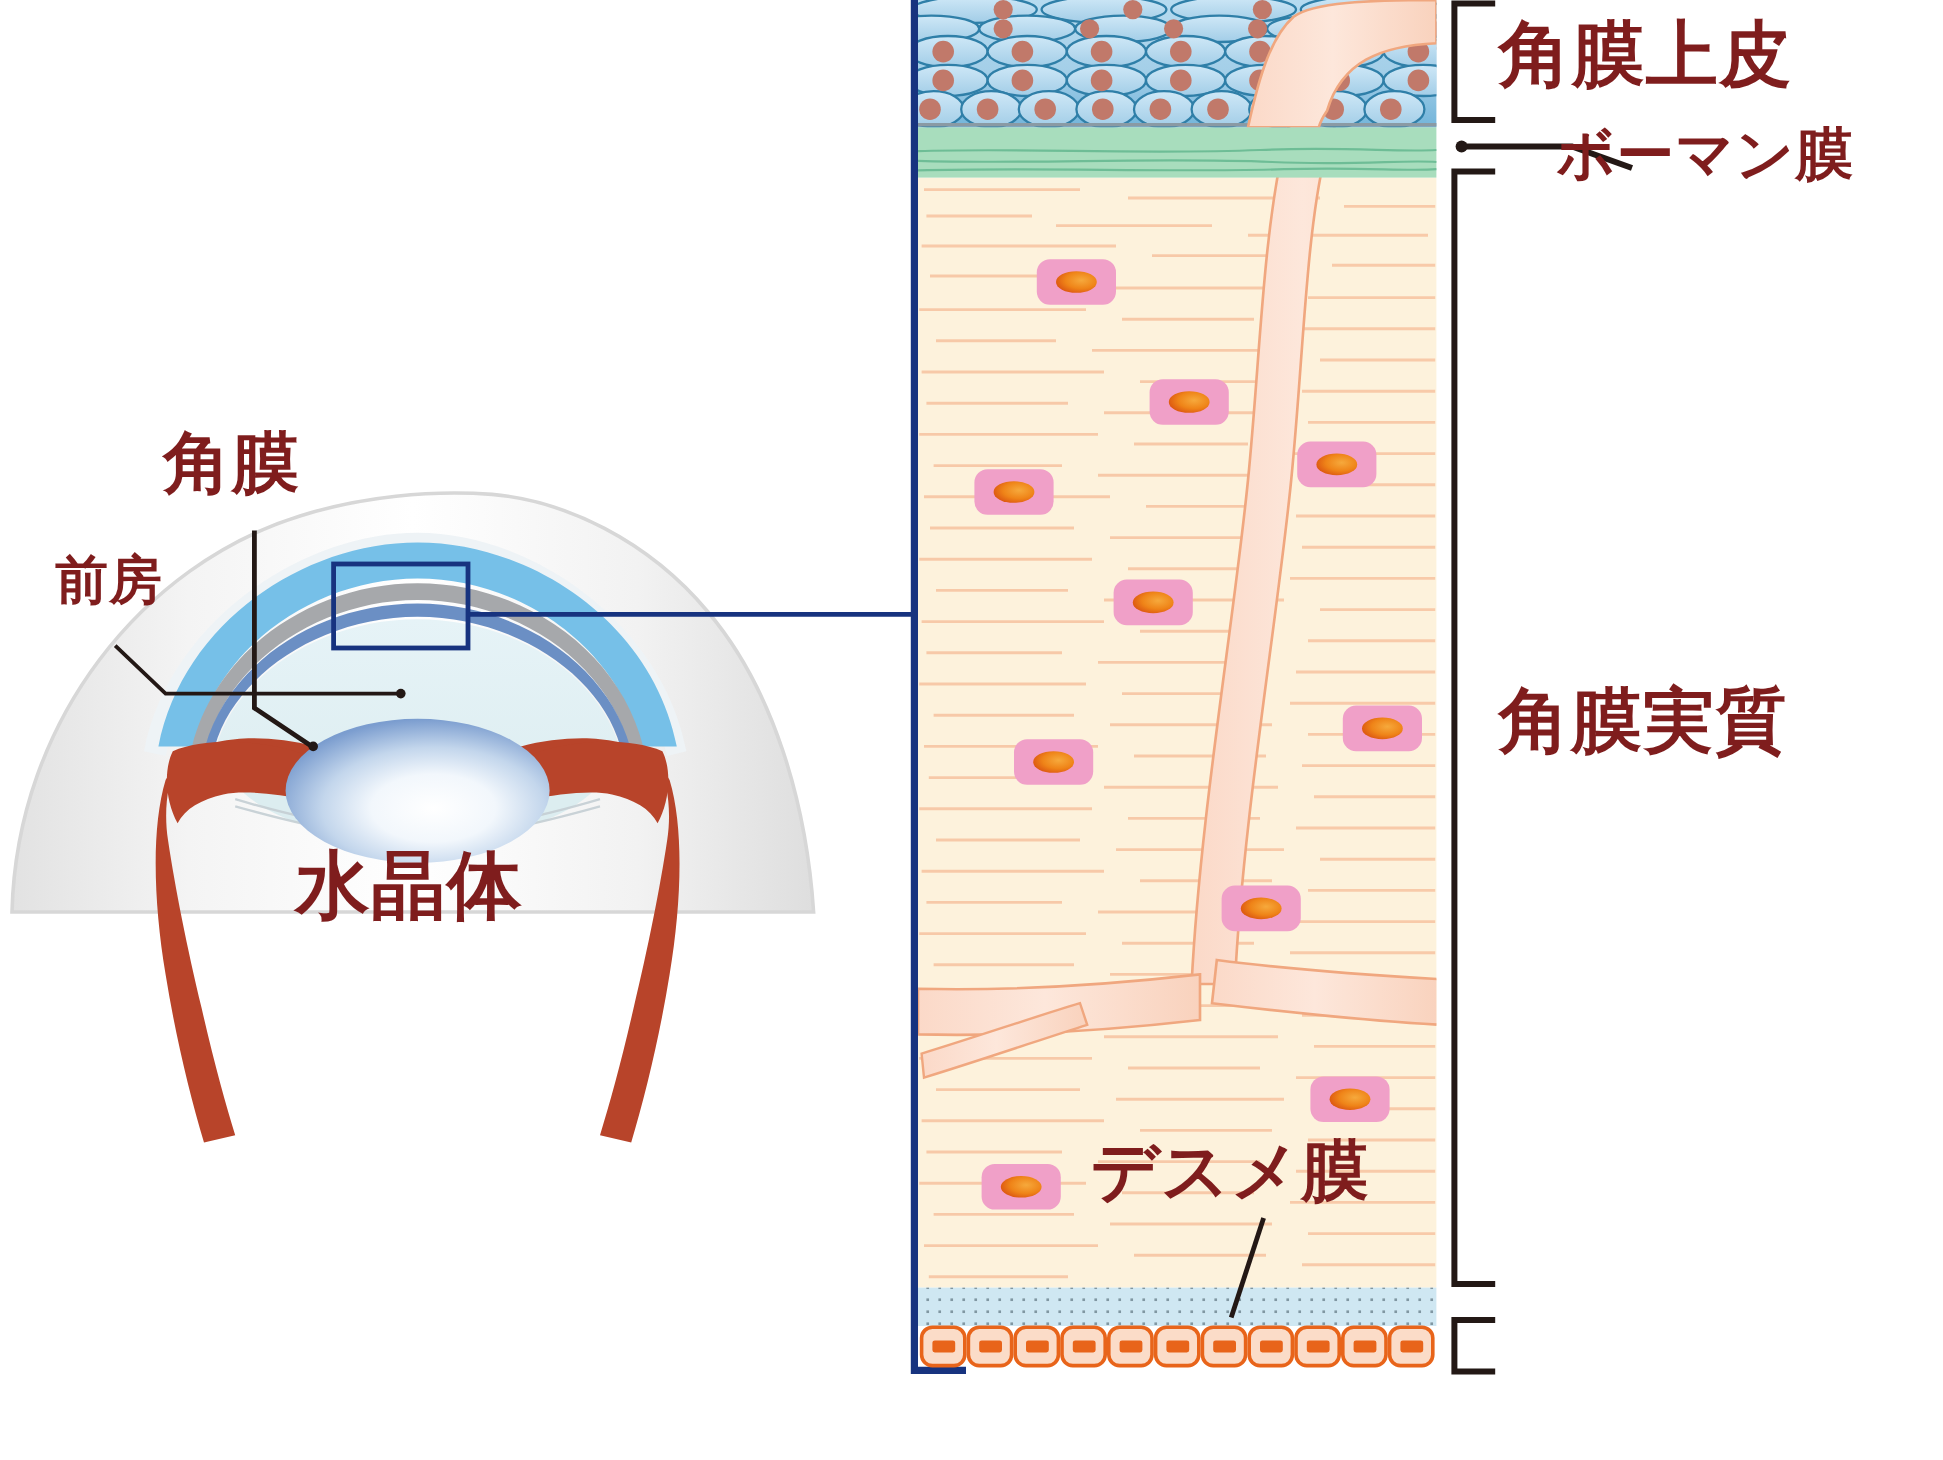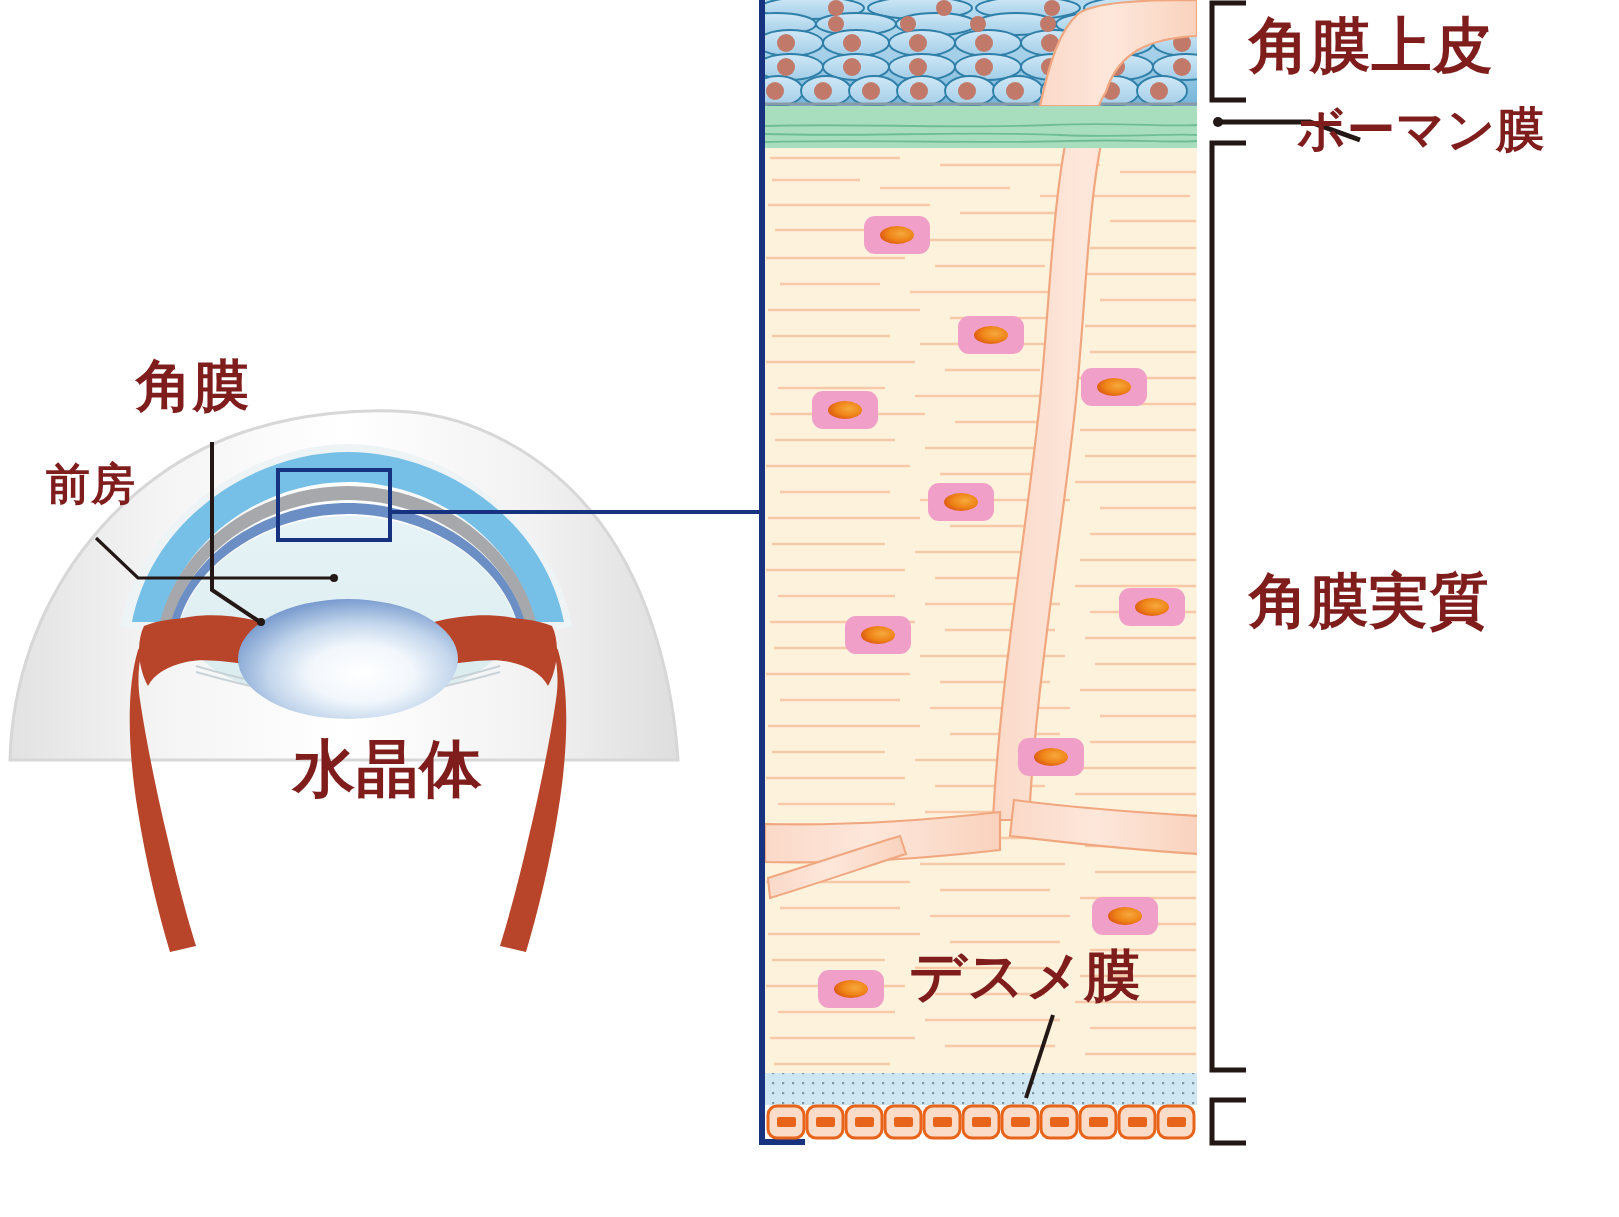--- a/index.html
+++ b/index.html
@@ -464,21 +464,21 @@
       <path d="M 1246,3 L 1212,3 L 1212,100 L 1246,100" stroke="#231815" stroke-width="5" fill="none"></path>
       <path d="M 1217,122 L 1310,122 L 1360,140" stroke="#231815" stroke-width="5" fill="none"></path>
       <circle cx="1218" cy="122" r="5" fill="#231815"></circle>
       <path d="M 1246,143 L 1212,143 L 1212,1070 L 1246,1070" stroke="#231815" stroke-width="5" fill="none"></path>
       <path d="M 1246,1100 L 1212,1100 L 1212,1143 L 1246,1143" stroke="#231815" stroke-width="5" fill="none"></path>
     </g>
   </svg>
 
   <div class="lbl" style="left:136px;top:358px;font-size:56px;">角膜</div>
   <div class="lbl" style="left:2px;top:462px;font-size:44px;margin-left:44px;">前房</div>
-  <div class="lbl" style="left:246px;top:738px;font-size:62px;margin-left:47px;">水晶体</div>
+  <div class="lbl" style="left:246px;top:708px;font-size:62px;">水晶体</div>
 
   <div class="lbl" style="left:1249px;top:16px;font-size:60px;">角膜上皮</div>
   <div class="lbl" style="left:1297px;top:106px;font-size:48px;">ボーマン膜</div>
   <div class="lbl" style="left:1249px;top:572px;font-size:59px;">角膜実質</div>
 
   <div class="lbl" style="left:909px;top:948px;font-size:56px;">デスメ膜</div>
 
 </div>
 
 </body></html>

